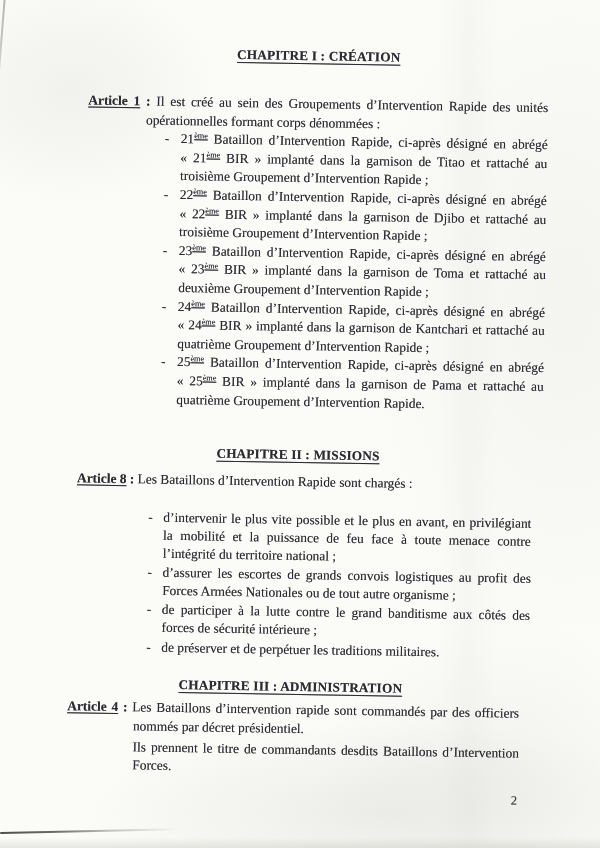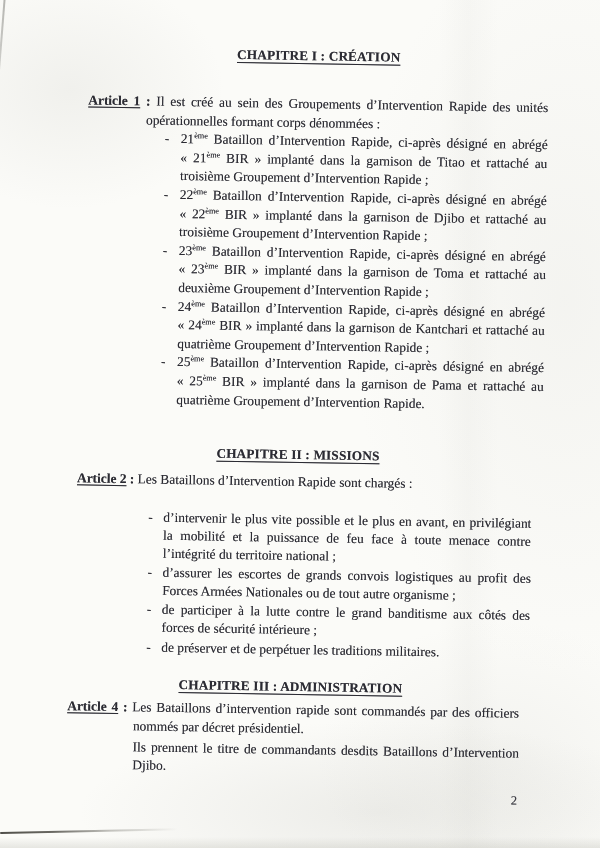--- a/index.html
+++ b/index.html
@@ -59,21 +59,21 @@
   .body-indent-a3{margin-left:66px;}
   ul{margin:0;padding:0;list-style:none;}
   #article1 ul{margin-left:93px;}
   li{position:relative;}
   .dash{position:absolute;left:-16px;top:0;line-height:18.6px;}
   #missions .dash{left:-15px;line-height:17.9px;}
   #missions li{margin-bottom:1.5px;}
   #article3 .p2{margin-top:2.5px;}
   .art-label{font-weight:bold;text-decoration:underline;text-underline-offset:2px;text-decoration-thickness:1px;}
   .art-sep{font-weight:bold;}
-  .sup{font-size:8.2px;vertical-align:5px;line-height:0;}
+  .sup{font-size:8.2px;vertical-align:5px;line-height:0;text-decoration:underline;}
   #pagenum{position:absolute;left:524px;top:785px;font-size:12.5px;color:#3a3a42;}
 </style>
 </head>
 <body>
 
 <div class="noise"></div>
 <div class="edge-left"></div>
 <div class="edge-bottom"></div>
 <div class="bottom-band"></div>
 
@@ -120,21 +120,21 @@
         <div class="ln" style="word-spacing: 2.5px;"><span class="t"><span>« </span><span>25</span><span class="sup">ème</span><span> BIR » implanté dans la garnison de Pama et rattaché au</span></span></div>
         <div class="ln"><span class="t">quatrième Groupement d’Intervention Rapide.</span></div>
       </li>
     </ul>
   </div>
 
   <div class="heading" id="chap2">CHAPITRE II : MISSIONS</div>
 
   <div class="article" id="article2">
     <div class="ln">
-      <span class="t"><span class="art-label">Article 2</span><span class="art-sep"> : </span><span>Les Bataillons d’Intervention Rapide sont chargés :</span></span>
+      <span class="t"><span class="art-label">Article 8</span><span class="art-sep"> : </span><span>Les Bataillons d’Intervention Rapide sont chargés :</span></span>
     </div>
   </div>
 
   <ul id="missions">
     <li>
       <span class="dash">-</span>
       <div class="ln" style="word-spacing: 1px;"><span class="t">d’intervenir le plus vite possible et le plus en avant, en privilégiant</span></div>
       <div class="ln" style="word-spacing: 4.18px;"><span class="t">la mobilité et la puissance de feu face à toute menace contre</span></div>
       <div class="ln"><span class="t">l’intégrité du territoire national ;</span></div>
     </li>
@@ -155,18 +155,18 @@
   </ul>
 
   <div class="heading" id="chap3">CHAPITRE III : ADMINISTRATION</div>
 
   <div class="article" id="article3">
     <div class="ln" style="word-spacing: 1.45px;">
       <span class="t"><span class="art-label">Article 4</span><span class="art-sep"> : </span><span>Les Bataillons d’intervention rapide sont commandés par des officiers</span></span>
     </div>
     <div class="ln body-indent-a3"><span class="t">nommés par décret présidentiel.</span></div>
     <div class="ln body-indent-a3 p2" style="word-spacing: 1.63px;"><span class="t">Ils prennent le titre de commandants desdits Bataillons d’Intervention</span></div>
-    <div class="ln body-indent-a3"><span class="t">Djibo.</span></div>
+    <div class="ln body-indent-a3"><span class="t">Forces.</span></div>
   </div>
 
   <div id="pagenum">2</div>
 
 </div>
 
 </body></html>

